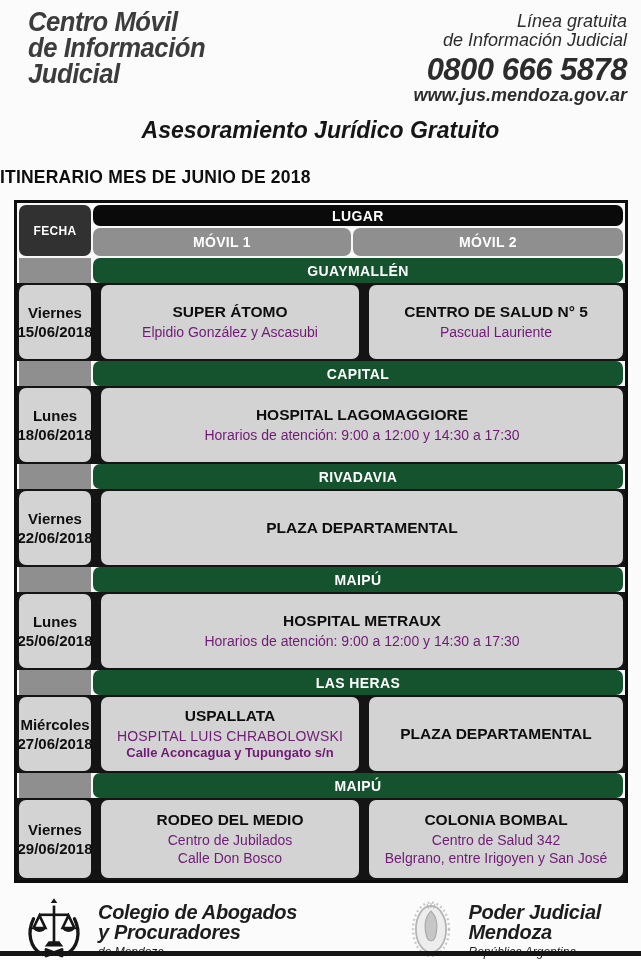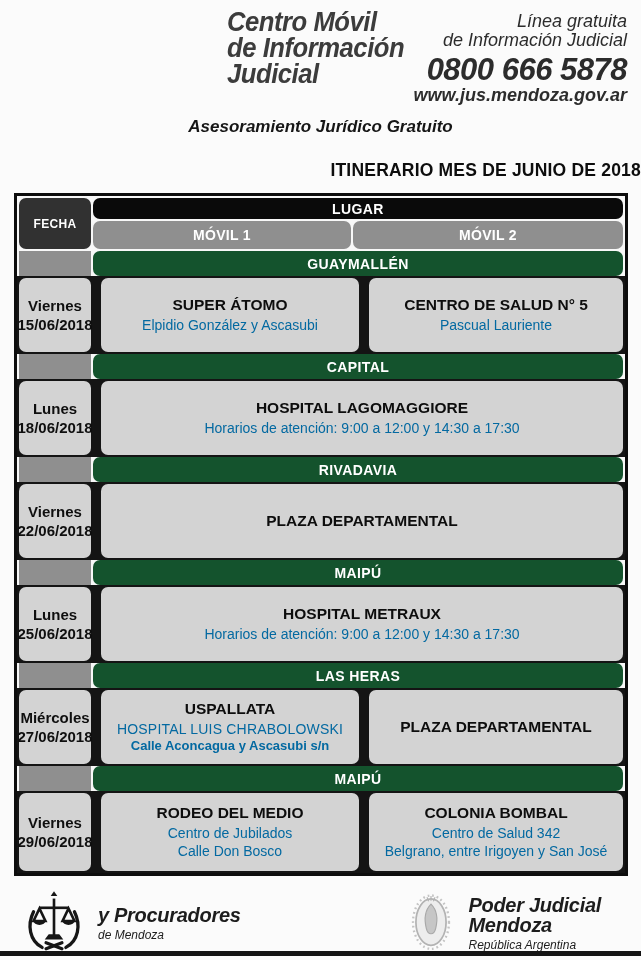--- a/index.html
+++ b/index.html
@@ -6,39 +6,39 @@
   body{
     width:641px;height:960px;
     background:#fbfbfb;
     font-family:"Liberation Sans", sans-serif;
     color:#111;
     position:relative;
     overflow:hidden;
   }
   
   .top-header{
-    display:flex;justify-content:flex-end;align-items:flex-start;
+    display:flex;justify-content:space-between;align-items:flex-start;
     padding:10px 14px 0 28px;height:90px;
   }
   .brand{
     font-style:italic;font-weight:bold;color:#3c3c3c;
     font-size:27px;line-height:0.96;letter-spacing:-0.5px;
     transform:scaleX(0.95);transform-origin:left top;
   }
   .hotline{text-align:right;color:#2c2c2c;font-style:italic;line-height:1.08;margin-top:2px;}
   .hotline .hl-line{font-size:18px;}
   .hotline .hl-phone{font-size:31px;font-weight:bold;letter-spacing:-0.5px;margin-top:2px;}
   .hotline .hl-web{font-size:18px;font-weight:bold;}
   
   .subtitle{
     margin-top:17px;text-align:center;
-    font-size:17px;font-weight:bold;font-style:italic;color:#161616;
+    font-size:23px;font-weight:bold;font-style:italic;color:#161616;
   }
   .doc-title{
-    margin-top:23px;text-align:right;
+    margin-top:23px;text-align:left;
     font-size:17.5px;font-weight:bold;color:#0d0d0d;letter-spacing:0.2px;
   }
   
   .tbl{
     margin:12px 13px 0 14px;
     border:3px solid #0d0d0d;
     background:#f8f8f8;
   }
   .cell{display:flex;flex-direction:column;justify-content:center;align-items:center;text-align:center;border-radius:7px;}
   
@@ -61,21 +61,21 @@
   
   .row{
     display:grid;gap:10px;padding:2px;background:#141414;
   }
   .cols3{grid-template-columns:72px 258px 1fr;}
   .cols2{grid-template-columns:72px 1fr;}
   .row .cell{background:#d3d3d3;min-height:74px;padding:2px 6px;box-sizing:border-box;}
   .row.tall .cell{min-height:78px;}
   .date-cell{font-weight:bold;font-size:15px;line-height:1.3;color:#0f0f0f;}
   .vtitle{font-weight:bold;font-size:15.5px;color:#0d0d0d;line-height:1.35;}
-  .vline{font-size:14px;color:#0369a1;line-height:1.3;}
+  .vline{font-size:14px;color:#701a75;line-height:1.3;}
   .vline.caps{font-size:14px;letter-spacing:0.2px;}
   .vline.bold-sm{font-weight:bold;font-size:13px;}
   
   .footer{
     display:flex;justify-content:space-between;align-items:center;
     padding:10px 40px 0 18px;height:74px;
   }
   .logo-block{display:flex;align-items:center;gap:8px;}
   .logo-text{font-style:italic;color:#1d1d1d;line-height:1.0;}
   .logo-text .big{font-size:20px;font-weight:bold;letter-spacing:-0.3px;}
@@ -179,21 +179,21 @@
     <div class="cell band">LAS HERAS</div>
   </div>
   <div class="row cols3">
     <div class="cell date-cell">
       <div>Miércoles</div>
       <div>27/06/2018</div>
     </div>
     <div class="cell">
       <div class="vtitle">USPALLATA</div>
       <div class="vline caps">HOSPITAL LUIS CHRABOLOWSKI</div>
-      <div class="vline bold-sm">Calle Aconcagua y Ascasubi s/n</div>
+      <div class="vline bold-sm">Calle Aconcagua y Tupungato s/n</div>
     </div>
     <div class="cell">
       <div class="vtitle">PLAZA DEPARTAMENTAL</div>
     </div>
   </div>
 
   <div class="sect">
     <div class="spacer"></div>
     <div class="cell band">MAIPÚ</div>
   </div>
@@ -233,20 +233,21 @@
           <path d="M28 31 L19 50 H37 Z"></path>
           <path d="M72 31 L63 50 H81 Z"></path>
         </g>
         <path d="M36 78 H64 L58 70 H42 Z" fill="#161616"></path>
         <path d="M45 12 H55 L50 5 Z" fill="#161616"></path>
         <path d="M19 50 A9 6 0 0 0 37 50 Z" fill="#161616"></path>
         <path d="M63 50 A9 6 0 0 0 81 50 Z" fill="#161616"></path>
       </svg>
     </span>
     <div class="logo-text">
+      <div class="big">Colegio de Abogados</div>
       <div class="big">y Procuradores</div>
       <div class="small">de Mendoza</div>
     </div>
   </div>
 
   <div class="logo-block">
     <span>
       <svg width="58" height="66" viewBox="0 0 100 110">
         <ellipse cx="50" cy="57" rx="26" ry="40" fill="#ededed" stroke="#b3b3b3" stroke-width="3"></ellipse>
         <ellipse cx="50" cy="57" rx="31" ry="46" fill="none" stroke="#c4c4c4" stroke-width="4" stroke-dasharray="3 5"></ellipse>

